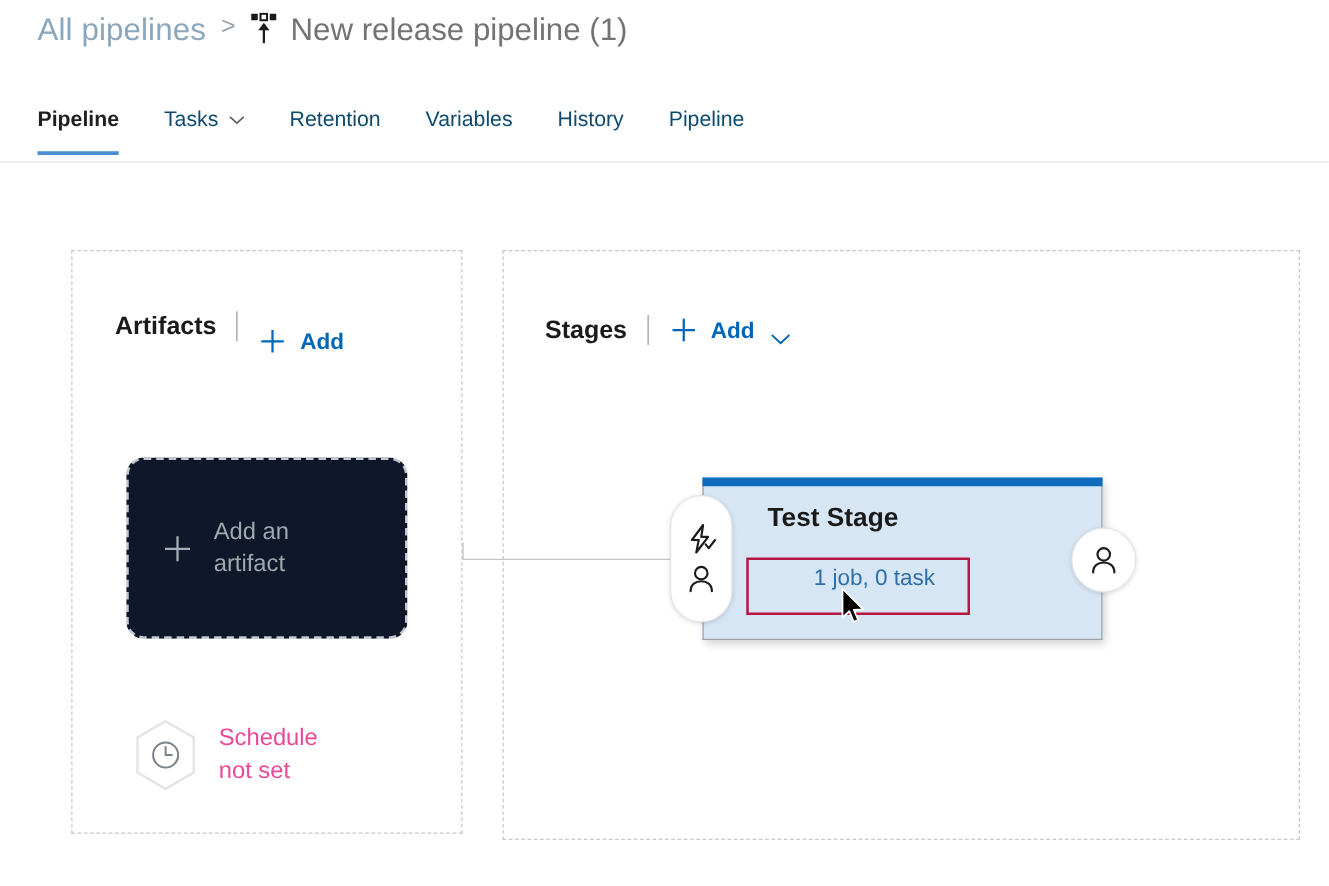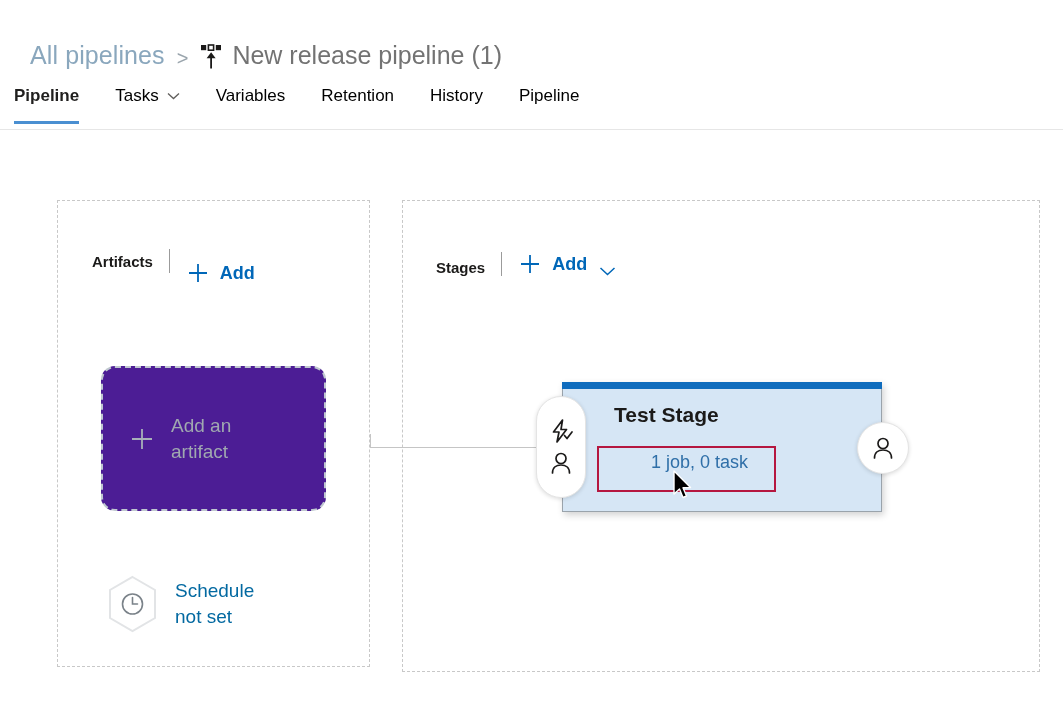--- a/index.html
+++ b/index.html
@@ -13,23 +13,23 @@
     font-family: "Liberation Sans", sans-serif;
     color: #201f1e;
     overflow: hidden;
     position: relative;
   }
 
   
   .breadcrumb {
     position: absolute;
     left: 30px;
-    top: 28px;
-    display: flex;
-    align-items: flex-end;
+    top: 10px;
+    display: flex;
+    align-items: flex-start;
     height: 42px;
   }
   .crumb-link {
     font-size: 25px;
     color: #8aa7bd;
     letter-spacing: 0.1px;
     cursor: pointer;
     white-space: nowrap;
   }
   .crumb-sep {
@@ -55,27 +55,27 @@
   
   .tabbar {
     position: absolute;
     left: 0;
     top: 80px;
     width: 1063px;
     height: 50px;
     border-bottom: 1px solid #e6e6e6;
     display: flex;
     align-items: flex-start;
-    padding-left: 14px;
+    padding-left: 30px;
     box-sizing: border-box;
   }
   .tab {
     position: relative;
     font-size: 17px;
-    color: #000000;
+    color: #0c4a6e;
     padding: 6px 0 18px 0;
     margin-right: 36px;
     cursor: pointer;
     display: flex;
     align-items: center;
     white-space: nowrap;
   }
   .tab.active {
     font-weight: bold;
     color: #201f1e;
@@ -116,21 +116,21 @@
 
   .panel-header {
     position: absolute;
     top: 46px;
     left: 35px;
     display: flex;
     align-items: center;
     height: 30px;
   }
   .panel-title {
-    font-size: 15px;
+    font-size: 20px;
     font-weight: bold;
     color: #1b1a19;
     white-space: nowrap;
   }
   .vdiv {
     width: 1px;
     height: 24px;
     background: #9b9b9b;
     margin: 0 16px;
   }
@@ -160,21 +160,21 @@
     cursor: pointer;
   }
 
   
   #artifact-drop {
     position: absolute;
     left: 101px;
     top: 366px;
     width: 225px;
     height: 145px;
-    background: #4c1d95;
+    background: #0f172a;
     border: 2px dashed #bfc7cf;
     border-radius: 14px;
     box-sizing: border-box;
     display: flex;
     align-items: center;
     cursor: pointer;
   }
   .drop-plus {
     color: #a7b0b8;
     margin-left: 26px;
@@ -201,21 +201,21 @@
   .hex-icon {
     width: 53px;
     height: 58px;
     margin-right: 16px;
     display: inline-flex;
     align-items: center;
     justify-content: center;
   }
   .schedule-text {
     font-size: 19px;
-    color: #0369a1;
+    color: #ec4899;
     line-height: 26px;
     white-space: pre-line;
   }
 
   
   #connector {
     position: absolute;
     left: 370px;
     top: 447px;
     width: 192px;
@@ -355,24 +355,24 @@
   </div>
   <div class="tab">
     <span>Tasks</span>
     <span class="chev">
       <svg width="13" height="8" viewBox="0 0 13 8">
           <path d="M1 1.5 L6.5 6.5 L12 1.5" fill="none" stroke="#605e5c" stroke-width="1.3"></path>
         </svg>
     </span>
   </div>
   <div class="tab">
+    <span>Retention</span>
+  </div>
+  <div class="tab">
     <span>Variables</span>
-  </div>
-  <div class="tab">
-    <span>Retention</span>
   </div>
   <div class="tab">
     <span>History</span>
   </div>
   <div class="tab">
     <span>Pipeline</span>
   </div>
 </div>
 
 <div class="panel" id="artifacts-panel"></div>

